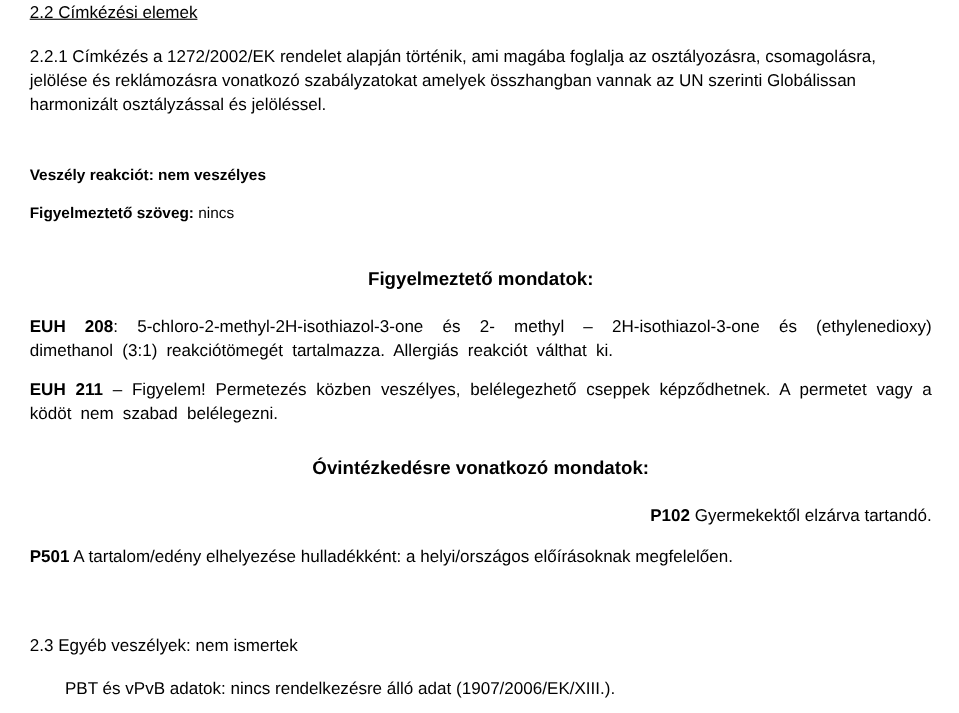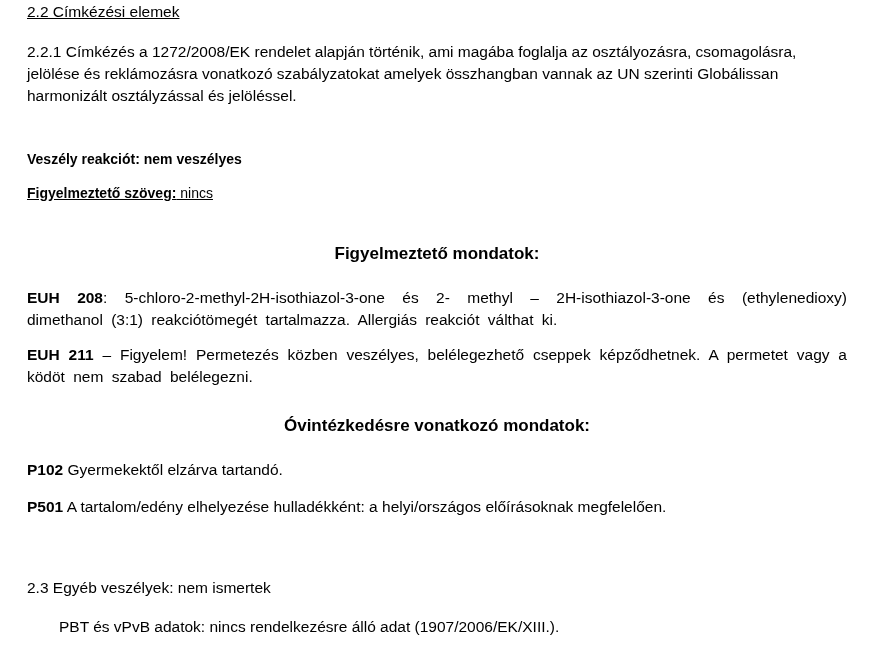--- a/index.html
+++ b/index.html
@@ -19,42 +19,42 @@
   .section-heading {
     font-size: 15.5px;
     font-weight: 400;
     line-height: 22px;
     text-decoration: underline;
   }
   .body-para { font-size: 15.5px; line-height: 22px; }
   .para-221 { margin-top: 18px; max-width: 817px; }
   .small-line { font-size: 14px; line-height: 17px; font-weight: 700; }
   .hazard-line { margin-top: 44px; }
-  .warning-line { margin-top: 17px; text-decoration: underline; }
+  .warning-line { margin-top: 17px; }
   .small-line .value { font-weight: 400; }
   .bold-heading { font-size: 17px; line-height: 22px; font-weight: 700; text-align: center; }
   .warning-sentences-heading { margin-top: 41px; }
   .justify { text-align: justify; word-spacing: 4px; }
   .euh208 { margin-top: 22px; }
   .euh211 { margin-top: 13px; }
   .precaution-heading { margin-top: 27px; }
-  .p102 { margin-top: 22px; }
+  .p102 { margin-top: 22px; text-align: right; }
   .p501 { margin-top: 15px; }
   .heading-23 { margin-top: 59px; font-size: 15.5px; line-height: 22px; font-weight: 400; }
   .pbt-line { margin-top: 17px; margin-left: 32px; }
   b.code { font-weight: 700; margin-top: 24px; }
 </style>
 </head>
 <body>
 
 <div class="page">
 
   <div class="section-heading">2.2 Címkézési elemek</div>
 
-  <p class="body-para para-221">2.2.1 Címkézés a 1272/2008/EK rendelet alapján történik, ami magába foglalja az osztályozásra, csomagolásra, jelölése és reklámozásra vonatkozó szabályzatokat amelyek összhangban vannak az UN szerinti Globálissan harmonizált osztályzással és jelöléssel.</p>
+  <p class="body-para para-221">2.2.1 Címkézés a 1272/2002/EK rendelet alapján történik, ami magába foglalja az osztályozásra, csomagolásra, jelölése és reklámozásra vonatkozó szabályzatokat amelyek összhangban vannak az UN szerinti Globálissan harmonizált osztályzással és jelöléssel.</p>
 
   <p class="small-line hazard-line">Veszély reakciót: nem veszélyes</p>
 
   <p class="small-line warning-line"><b>Figyelmeztető szöveg:</b><span class="value"> nincs</span></p>
 
   <div class="bold-heading warning-sentences-heading">Figyelmeztető mondatok:</div>
 
   <p class="body-para justify euh208"><b class="code">EUH 208</b><span>: 5-chloro-2-methyl-2H-isothiazol-3-one és 2- methyl – 2H-isothiazol-3-one és (ethylenedioxy) dimethanol (3:1) reakciótömegét tartalmazza. Allergiás reakciót válthat ki.</span></p>
 
   <p class="body-para justify euh211"><b class="code">EUH 211</b><span> – Figyelem! Permetezés közben veszélyes, belélegezhető cseppek képződhetnek. A permetet vagy a ködöt nem szabad belélegezni.</span></p>

